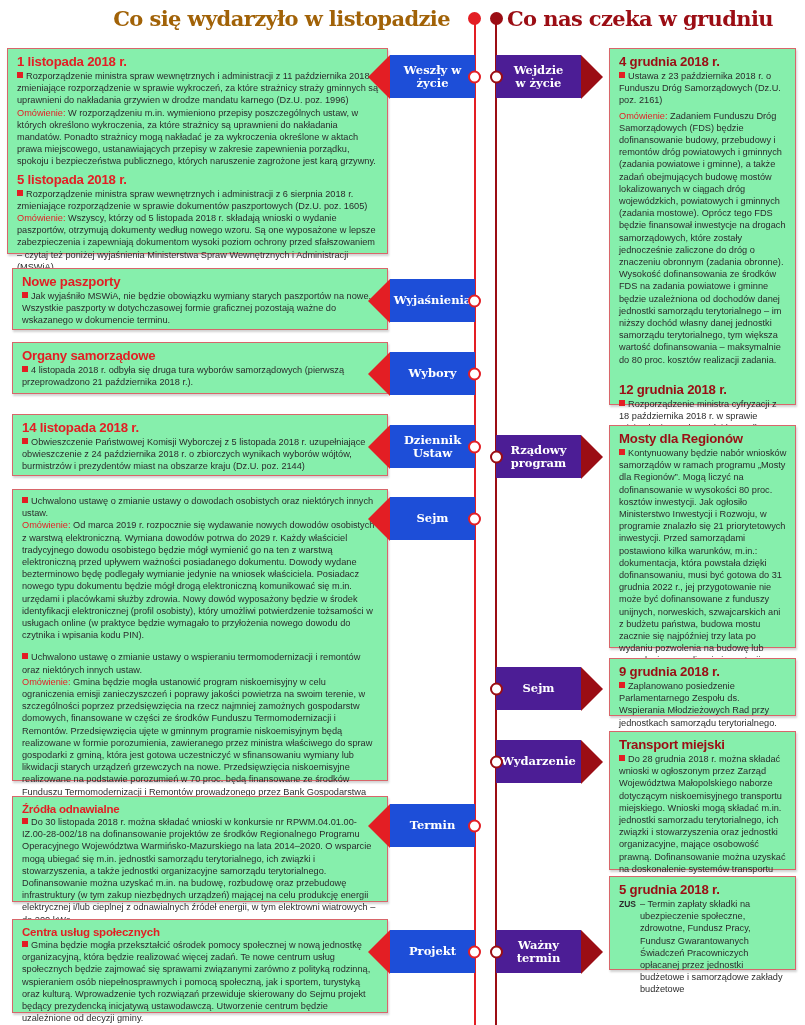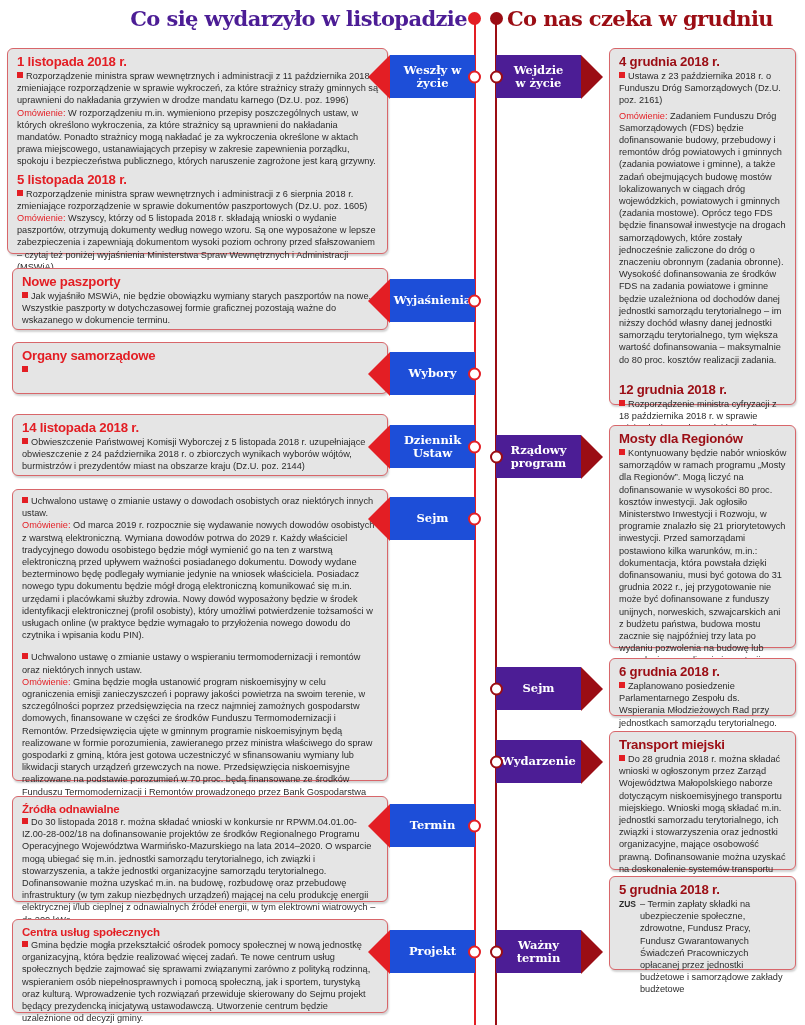--- a/index.html
+++ b/index.html
@@ -1,30 +1,30 @@
 <!DOCTYPE html>
 <html><head>
 <meta charset="utf-8">
 <style>
   * { box-sizing: border-box; margin: 0; padding: 0; }
   html, body { width: 805px; height: 1025px; background: #ffffff; overflow: hidden; }
   body { position: relative; font-family: "Liberation Sans", sans-serif; color: #2b2b2b; }
 
   .hdr { position: absolute; top: 6px; font-family: "DejaVu Serif", serif; font-weight: bold; font-size: 21px; letter-spacing: -0.6px; line-height: 26px; }
-  .hdr-left { right: 338px; color: #4c1d95; margin-left: 40px; }
+  .hdr-left { right: 355px; color: #a16207; margin-left: 40px; }
   .hdr-right { left: 507px; color: #9b0d14; }
 
   .spine { position: absolute; width: 2px; }
   .spine-left { left: 474px; top: 18px; height: 1010px; background: #e31e24; }
   .spine-right { left: 495px; top: 18px; height: 1010px; background: #9b0d14; }
   .hdot { position: absolute; top: 12px; width: 13px; height: 13px; border-radius: 50%; }
   .hdot-left { left: 468px; background: #e31e24; }
   .hdot-right { left: 490px; background: #9b0d14; }
 
-  .card { position: absolute; background: #e5e5e5; border: 1px solid #d8666a; border-radius: 6px; box-shadow: 1px 2px 2px rgba(0,0,0,0.18); padding: 5px 8px 5px 9px; font-size: 9.2px; line-height: 12.2px; }
+  .card { position: absolute; background: #86efac; border: 1px solid #d8666a; border-radius: 0; box-shadow: 1px 2px 2px rgba(0,0,0,0.18); padding: 5px 8px 5px 9px; font-size: 9.2px; line-height: 12.2px; }
   .card .ttl { font-weight: bold; color: #e31e24; font-size: 13.2px; line-height: 16px; letter-spacing: -0.2px; }
   .card.r .ttl { color: #9b0d14; }
   .card .ttl.sm { font-size: 11.5px; line-height: 14px; }
   .card p { margin-bottom: 3px; }
   .bul { display: inline-block; width: 6px; height: 6px; background: #e31e24; margin-right: 3px; vertical-align: 1px; }
   .om { color: #e31e24; }
   .r .om { color: #e31e24; }
 
   .tag { position: absolute; display: flex; align-items: center; justify-content: center; text-align: center; color: #ffffff; font-family: "DejaVu Serif", serif; font-weight: bold; font-size: 11.5px; line-height: 13px; }
   .tag.l { background: #1d4ed8; left: 390px; width: 85px; }
@@ -57,21 +57,21 @@
   <span class="om">Omówienie:</span> <span>Wszyscy, którzy od 5 listopada 2018 r. składają wnioski o wydanie paszportów, otrzymują dokumenty według nowego wzoru. Są one wyposażone w lepsze zabezpieczenia i zapewniają dokumentom wysoki poziom ochrony przed sfałszowaniem – czytaj też poniżej wyjaśnienia Ministerstwa Spraw Wewnętrznych i Administracji (MSWiA).</span></p>
 </div>
 
 <div class="card" style="left:12px; top:268px; width:376px; height:62px;">
   <div class="ttl">Nowe paszporty</div>
   <p><span class="bul"></span><span>Jak wyjaśniło MSWiA, nie będzie obowiązku wymiany starych paszportów na nowe. Wszystkie paszporty w dotychczasowej formie graficznej pozostają ważne do wskazanego w dokumencie terminu.</span></p>
 </div>
 
 <div class="card" style="left:12px; top:342px; width:376px; height:52px;">
   <div class="ttl">Organy samorządowe</div>
-  <p><span class="bul"></span></p>
+  <p><span class="bul"></span><span>4 listopada 2018 r. odbyła się druga tura wyborów samorządowych (pierwszą przeprowadzono 21 października 2018 r.).</span></p>
 </div>
 
 <div class="card" style="left:12px; top:414px; width:376px; height:62px;">
   <div class="ttl">14 listopada 2018 r.</div>
   <p><span class="bul"></span><span>Obwieszczenie Państwowej Komisji Wyborczej z 5 listopada 2018 r. uzupełniające obwieszczenie z 24 października 2018 r. o zbiorczych wynikach wyborów wójtów, burmistrzów i prezydentów miast na obszarze kraju (Dz.U. poz. 2144)</span></p>
 </div>
 
 <div class="card" style="left:12px; top:489px; width:376px; height:292px;">
   <p style="margin-bottom:10px;"><span class="bul"></span><span>Uchwalono ustawę o zmianie ustawy o dowodach osobistych oraz niektórych innych ustaw.</span><br>
   <span class="om">Omówienie:</span> <span>Od marca 2019 r. rozpocznie się wydawanie nowych dowodów osobistych z warstwą elektroniczną. Wymiana dowodów potrwa do 2029 r. Każdy właściciel tradycyjnego dowodu osobistego będzie mógł wymienić go na ten z warstwą elektroniczną przed upływem ważności posiadanego dokumentu. Dowody wydane bezterminowo będę podlegały wymianie jedynie na wniosek właściciela. Posiadacz nowego typu dokumentu będzie mógł drogą elektroniczną komunikować się m.in. urzędami i placówkami służby zdrowia. Nowy dowód wyposażony będzie w środek identyfikacji elektronicznej (profil osobisty), który umożliwi potwierdzenie tożsamości w usługach online (w praktyce będzie wymagało to przyłożenia nowego dowodu do czytnika i wpisania kodu PIN).</span></p>
@@ -126,21 +126,21 @@
   <p><span class="bul"></span><span>Rozporządzenie ministra cyfryzacji z 18 października 2018 r. w sprawie minimalnej przepływności łącza dla świadczonej przez jednostki samorządu terytorialnego usługi dostępu do internetu (Dz.U. poz. 2078)</span></p>
   <p><span class="om">Omówienie:</span> <span>Minimalna przepływność łącza dla świadczonej przez jednostki samorządu terytorialnego usługi dostępu do internetu przez publicznie dostępne punkty bez pobierania opłat lub za opłatę niższą niż rynkowa wynosi 30 Mb/s.</span></p>
 </div>
 
 <div class="card r" style="left:609px; top:425px; width:187px; height:223px;">
   <div class="ttl">Mosty dla Regionów</div>
   <p><span class="bul"></span><span>Kontynuowany będzie nabór wniosków samorządów w ramach programu „Mosty dla Regionów”. Mogą liczyć na dofinansowanie w wysokości 80 proc. kosztów inwestycji. Jak ogłosiło Ministerstwo Inwestycji i Rozwoju, w programie znalazło się 21 priorytetowych inwestycji. Przed samorządami postawiono kilka warunków, m.in.: dokumentacja, która powstała dzięki dofinansowaniu, musi być gotowa do 31 grudnia 2022 r., jej przygotowanie nie może być dofinansowane z funduszy unijnych, norweskich, szwajcarskich ani z budżetu państwa, budowa mostu zacznie się najpóźniej trzy lata po wydaniu pozwolenia na budowę lub zezwolenia na realizację inwestycji drogowej. Nabór potrwa do 29 marca 2019 r. Jest on otwarty dla wszystkich chętnych samorządów, z wyłączeniem miast na prawach powiatu.</span></p>
 </div>
 
 <div class="card r" style="left:609px; top:658px; width:187px; height:58px;">
-  <div class="ttl">6 grudnia 2018 r.</div>
+  <div class="ttl">9 grudnia 2018 r.</div>
   <p><span class="bul"></span><span>Zaplanowano posiedzenie Parlamentarnego Zespołu ds. Wspierania Młodzieżowych Rad przy jednostkach samorządu terytorialnego.</span></p>
 </div>
 
 <div class="card r" style="left:609px; top:731px; width:187px; height:139px;">
   <div class="ttl">Transport miejski</div>
   <p><span class="bul"></span><span>Do 28 grudnia 2018 r. można składać wnioski w ogłoszonym przez Zarząd Województwa Małopolskiego naborze dotyczącym niskoemisyjnego transportu miejskiego. Wnioski mogą składać m.in. jednostki samorzadu terytorialnego, ich związki i stowarzyszenia oraz jednostki organizacyjne, mające osobowość prawną. Dofinansowanie można uzyskać na doskonalenie systemów transportu miejskiego, w tym zbiorowego, w miastach oraz na obszarach powiązanych z nimi funkcjonalnie (z wyłączeniem obszarów objętych mechanizmem ZIT, tj. miejskiego obszaru funkcjonalnego Krakowa – Metropolia Krakowska).</span></p>
 </div>
 
 <div class="card r" style="left:609px; top:876px; width:187px; height:94px;">
   <div class="ttl">5 grudnia 2018 r.</div>

